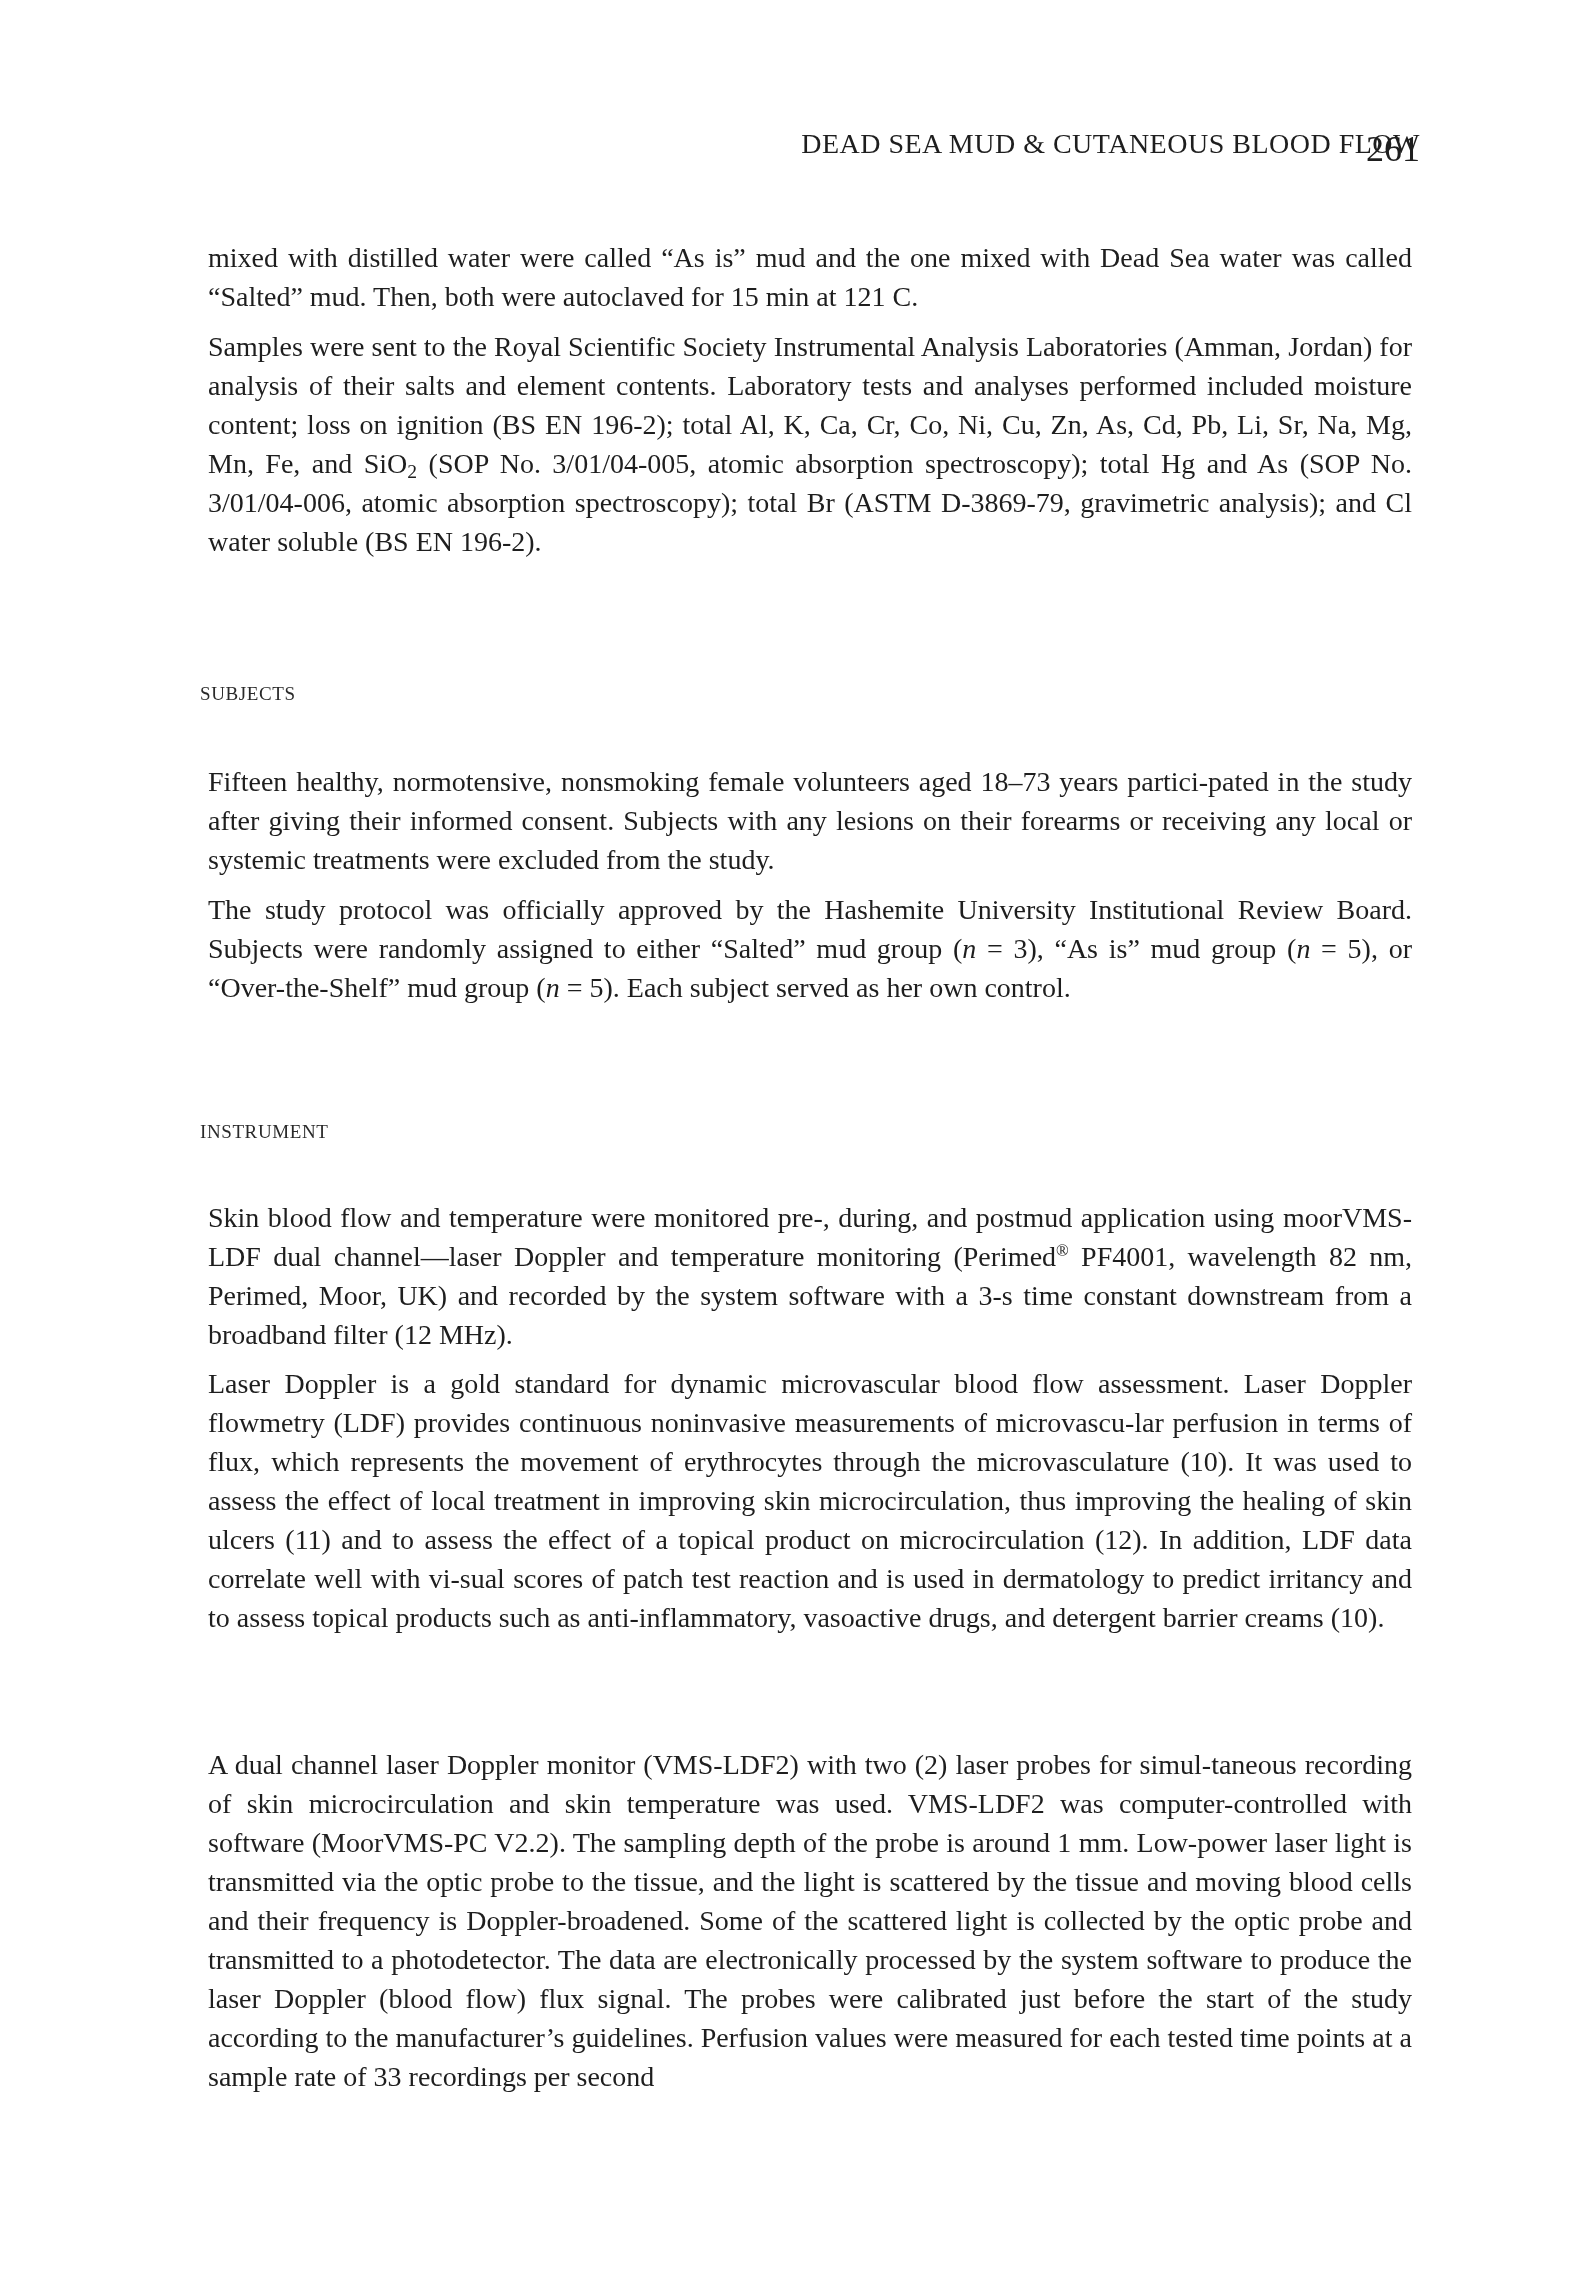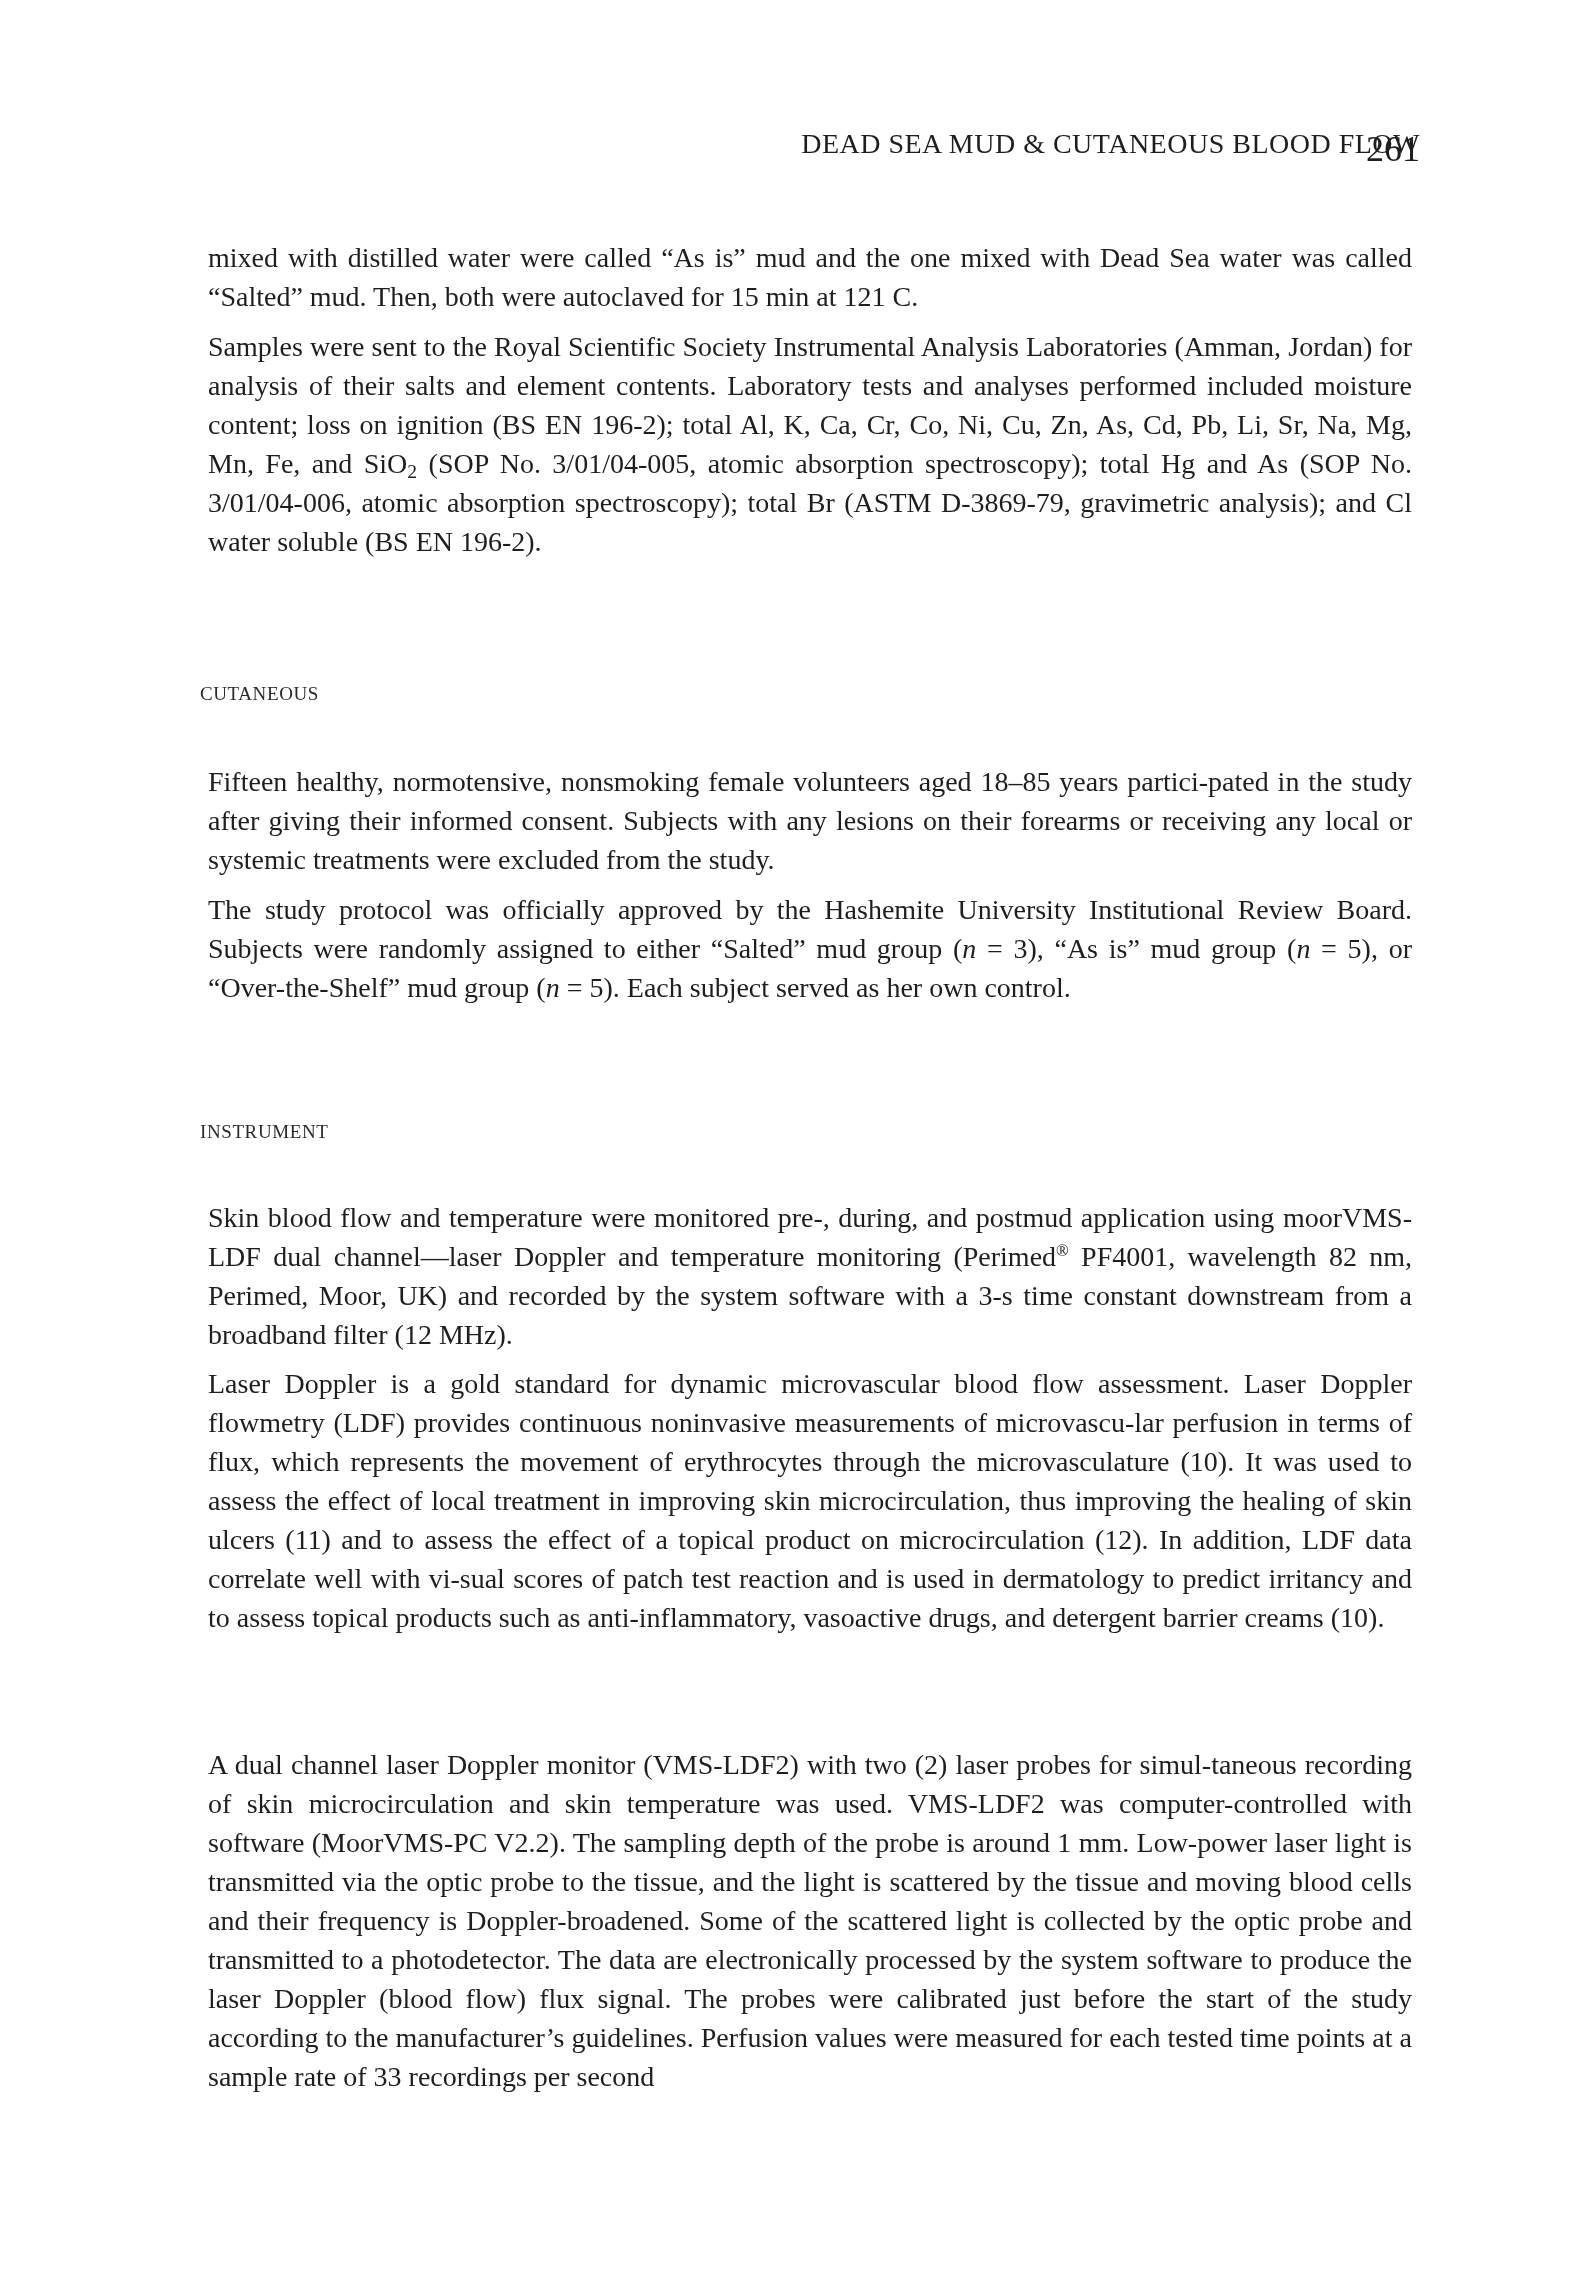--- a/index.html
+++ b/index.html
@@ -26,24 +26,24 @@
 </div>
 
 <div class="body-text" style="top:230px;">
   <p class="para">mixed with distilled water were called “As is” mud and the one mixed with Dead Sea water was called “Salted” mud. Then, both were autoclaved for 15 min at 121 C.</p>
 </div>
 
 <div class="body-text" style="top:319px;">
   <p class="para"><span>Samples were sent to the Royal Scientific Society Instrumental Analysis Laboratories (Amman, Jordan) for analysis of their salts and element contents. Laboratory tests and analyses performed included moisture content; loss on ignition (BS EN 196-2); total Al, K, Ca, Cr, Co, Ni, Cu, Zn, As, Cd, Pb, Li, Sr, Na, Mg, Mn, Fe, and SiO</span><sub>2</sub><span> (SOP No. 3/01/04-005, atomic absorption spectroscopy); total Hg and As (SOP No. 3/01/04-006, atomic absorption spectroscopy); total Br (ASTM D-3869-79, gravimetric analysis); and Cl water soluble (BS EN 196-2).</span></p>
 </div>
 
-<div class="section-head" style="top:683px;">CUTANEOUS</div>
+<div class="section-head" style="top:683px;">SUBJECTS</div>
 
 <div class="body-text" style="top:754px;">
-  <p class="para">Fifteen healthy, normotensive, nonsmoking female volunteers aged 18–85 years partici-pated in the study after giving their informed consent. Subjects with any lesions on their forearms or receiving any local or systemic treatments were excluded from the study.</p>
+  <p class="para">Fifteen healthy, normotensive, nonsmoking female volunteers aged 18–73 years partici-pated in the study after giving their informed consent. Subjects with any lesions on their forearms or receiving any local or systemic treatments were excluded from the study.</p>
 </div>
 
 <div class="body-text" style="top:882px;">
   <p class="para"><span>The study protocol was officially approved by the Hashemite University Institutional Review Board. Subjects were randomly assigned to either “Salted” mud group (</span><i>n</i><span> = 3), “As is” mud group (</span><i>n</i><span> = 5), or “Over-the-Shelf” mud group (</span><i>n</i><span> = 5). Each subject served as her own control.</span></p>
 </div>
 
 <div class="section-head" style="top:1121px;">INSTRUMENT</div>
 
 <div class="body-text" style="top:1190px;">
   <p class="para"><span>Skin blood flow and temperature were monitored pre-, during, and postmud application using moorVMS-LDF dual channel—laser Doppler and temperature monitoring (Perimed</span><sup>®</sup><span> PF4001, wavelength 82 nm, Perimed, Moor, UK) and recorded by the system software with a 3-s time constant downstream from a broadband filter (12 MHz).</span></p>

